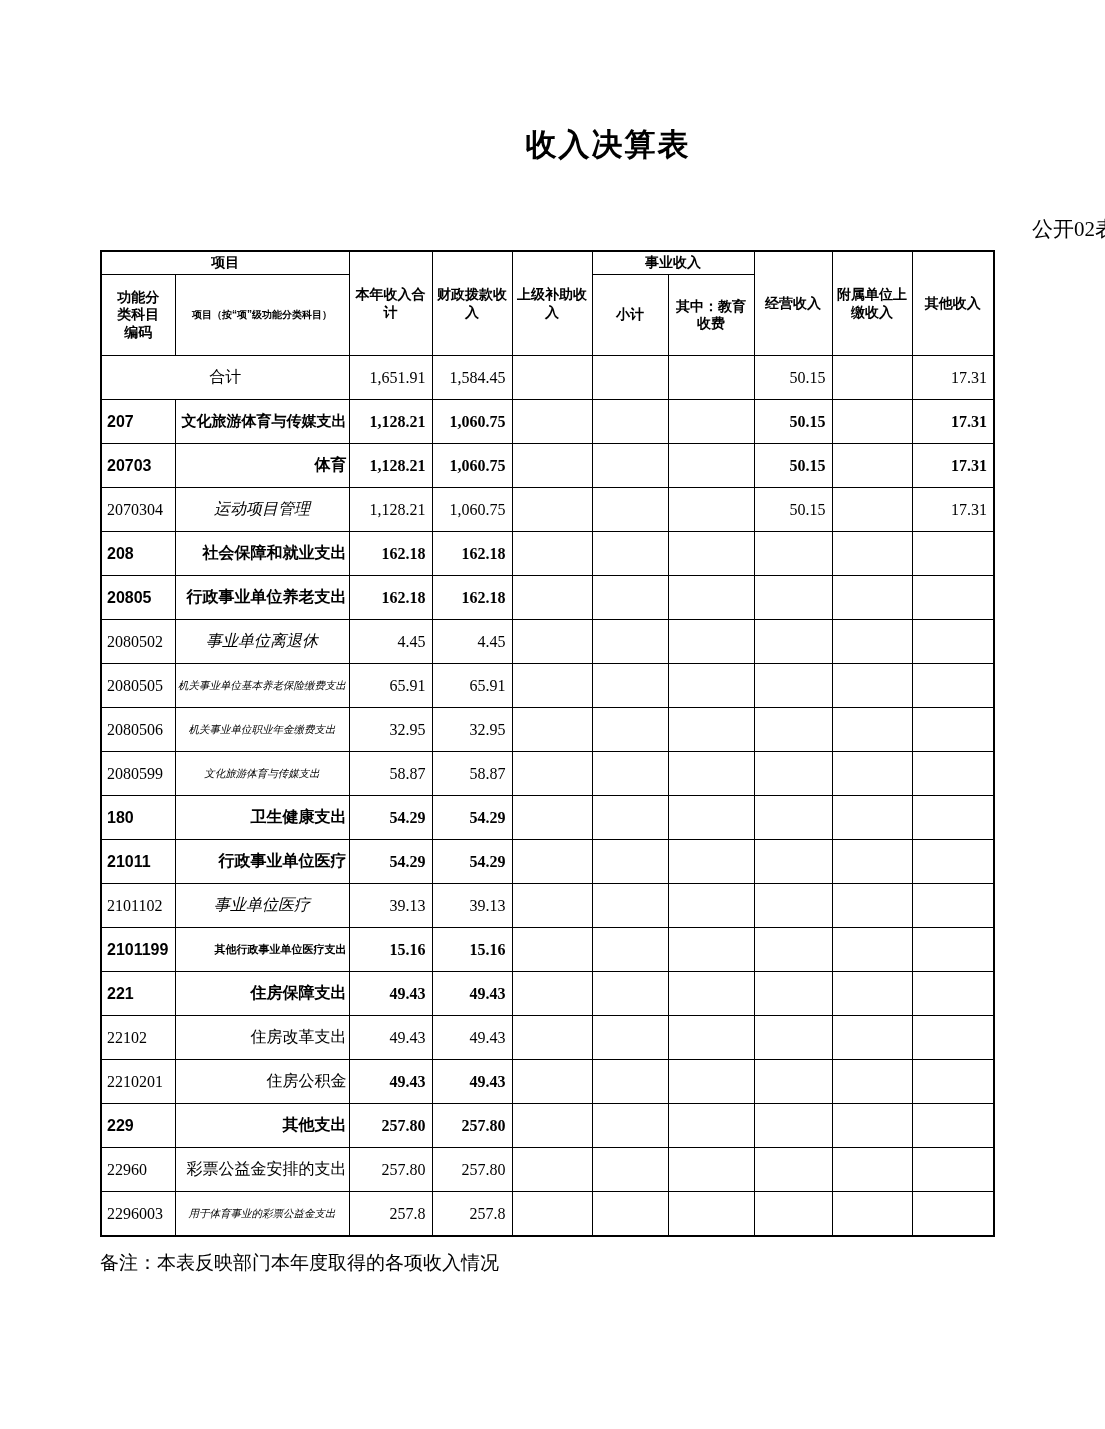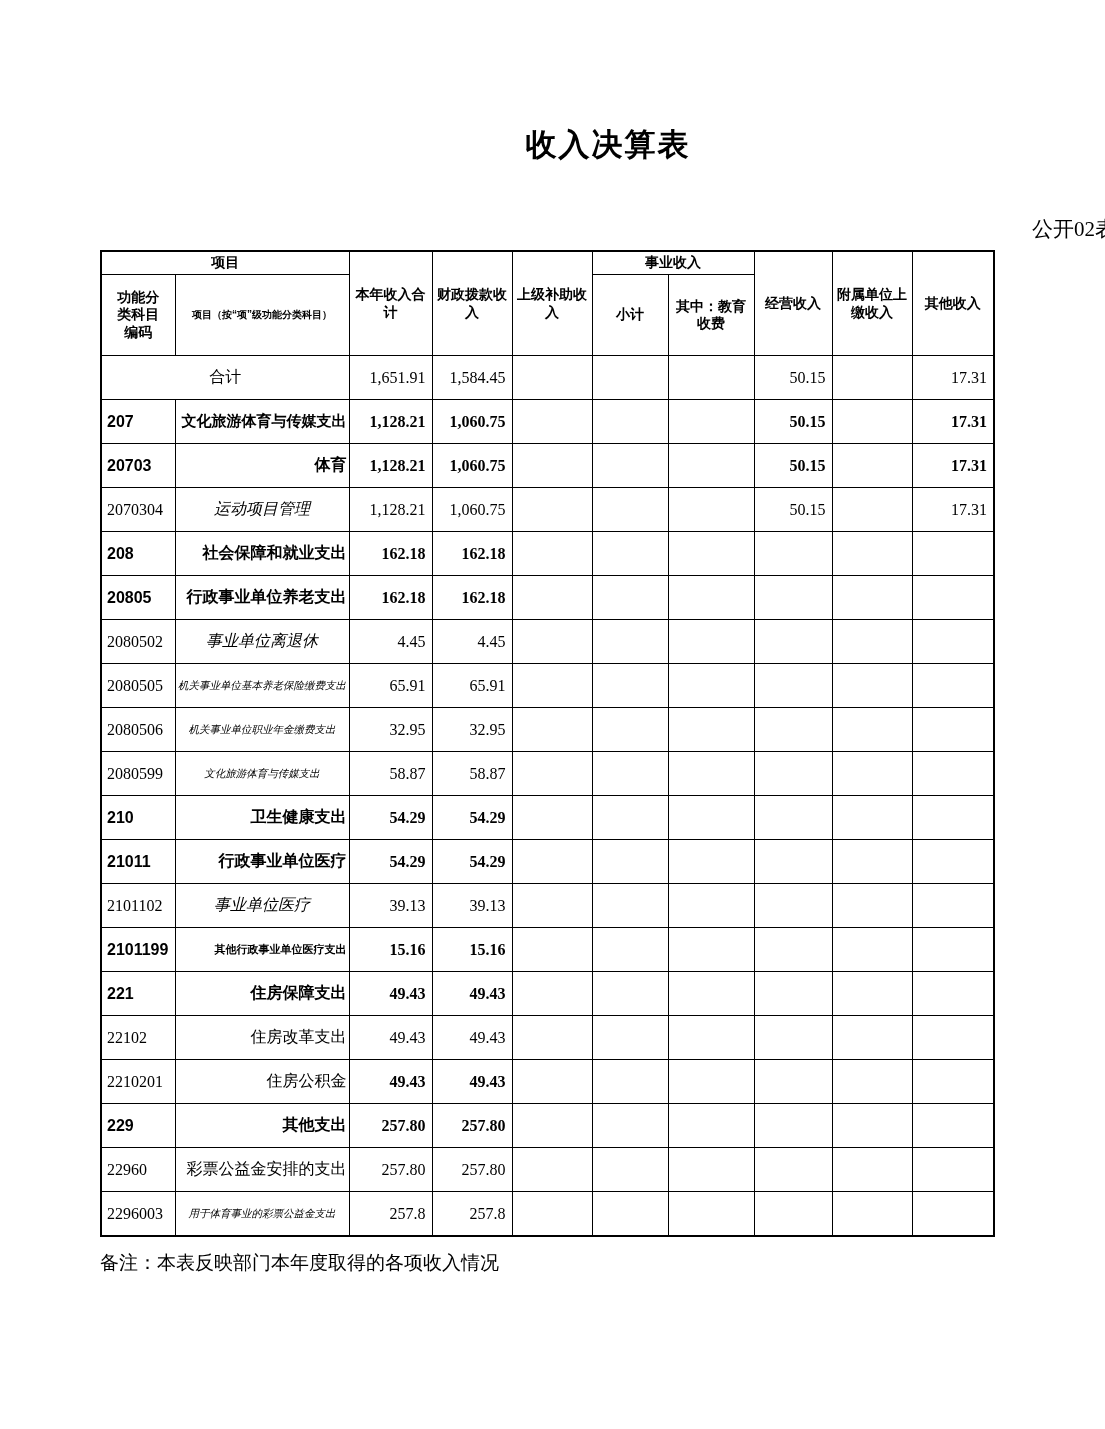--- a/index.html
+++ b/index.html
@@ -208,21 +208,21 @@
             <td class="num">58.87</td>
             <td class="num">58.87</td>
             <td class="num"></td>
             <td class="num"></td>
             <td class="num"></td>
             <td class="num"></td>
             <td class="num"></td>
             <td class="num"></td>
           </tr>
           <tr class="bold">
-            <td class="code">210</td>
+            <td class="code">180</td>
             <td class="name">卫生健康支出</td>
             <td class="num">54.29</td>
             <td class="num">54.29</td>
             <td class="num"></td>
             <td class="num"></td>
             <td class="num"></td>
             <td class="num"></td>
             <td class="num"></td>
             <td class="num"></td>
           </tr>

